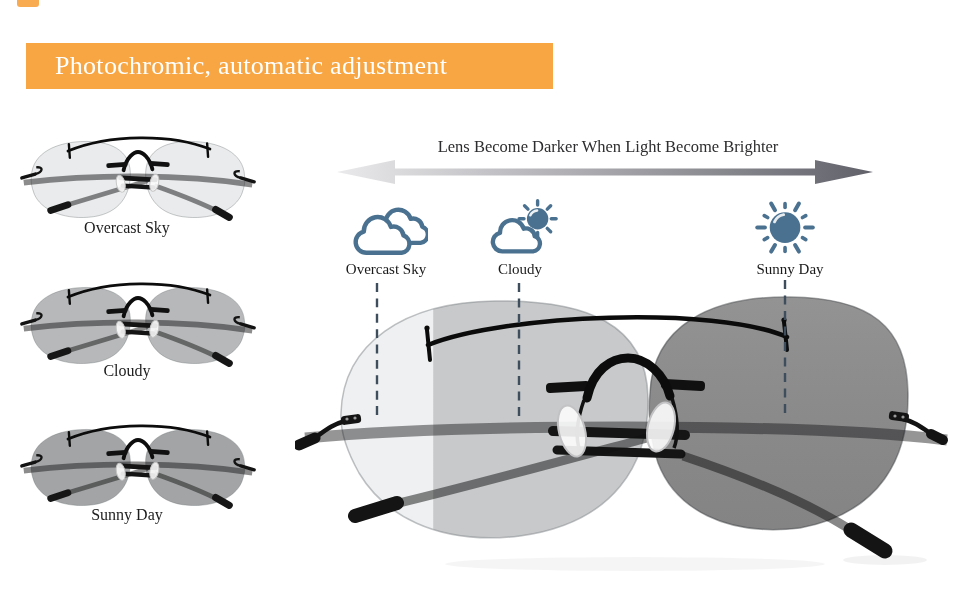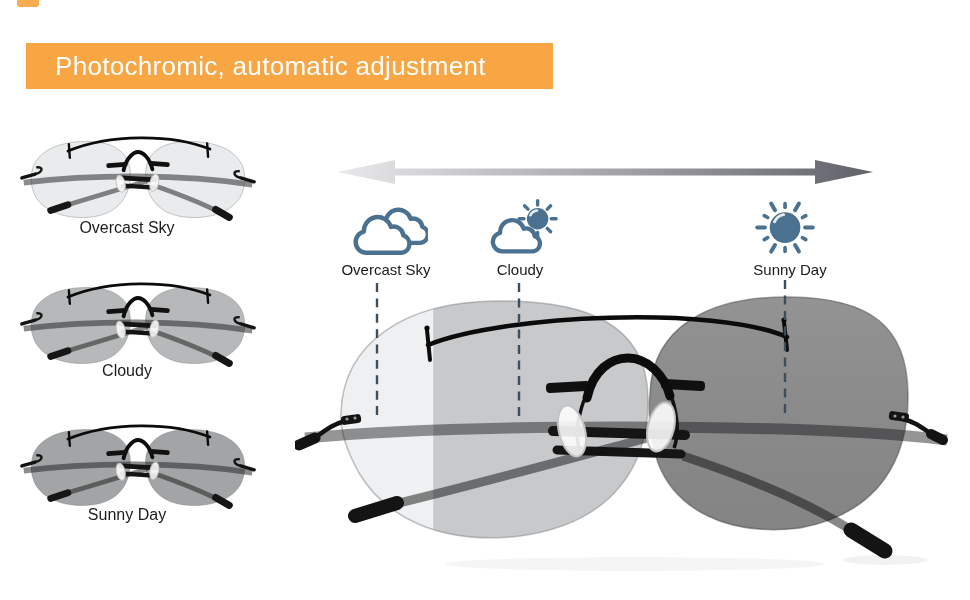--- a/index.html
+++ b/index.html
@@ -1,18 +1,18 @@
 <!DOCTYPE html>
 <html><head>
 <meta charset="utf-8">
 <style>
   html,body{margin:0;padding:0;background:#fff;}
   #stage{
     position:relative;width:970px;height:600px;background:#fff;overflow:hidden;
-    font-family:Liberation Sans, sans-serif;
+    font-family:Liberation Serif, serif;
   }
   .abs{position:absolute;}
   #corner-mark{
     left:17px;top:0;width:22px;height:7px;background:#F9AB52;border-radius:0 0 3px 3px;
   }
   #banner{
     left:26px;top:43px;width:527px;height:46px;background:#F7A643;color:#fff;
     font-size:26px;line-height:46px;padding-left:29px;box-sizing:border-box;
     letter-spacing:.3px;white-space:nowrap;
   }
@@ -91,20 +91,21 @@
   <svg id="product-photo-1" class="abs product-photo" viewBox="0 0 250 100" color="#B6B8B9">
       <use href="#sym-glasses"></use>
     </svg>
   <div id="product-label-1" class="abs product-label">Cloudy</div>
 
   <svg id="product-photo-2" class="abs product-photo" viewBox="0 0 250 100" color="#A2A4A5">
       <use href="#sym-glasses"></use>
     </svg>
   <div id="product-label-2" class="abs product-label">Sunny Day</div>
 
+  <div id="arrow-label" class="abs">Lens Become Darker When Light Become Brighter</div>
   <svg id="arrow-svg" class="abs" viewBox="0 0 536 26">
     <defs>
       <linearGradient id="arrowGrad" x1="0" y1="0" x2="1" y2="0">
         <stop offset="0" stop-color="#EAEAEC"></stop>
         <stop offset="1" stop-color="#61616A"></stop>
       </linearGradient>
     </defs>
     <polygon points="0,13 58,1 58,9.5 478,9.5 478,1 536,13 478,25 478,16.5 58,16.5 58,25" fill="url(#arrowGrad)"></polygon>
   </svg>
 

